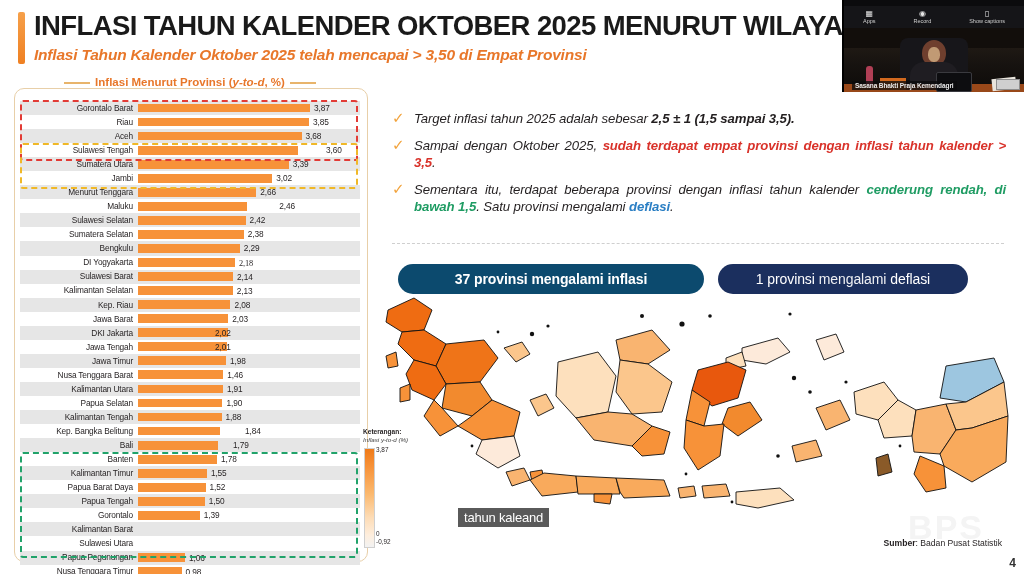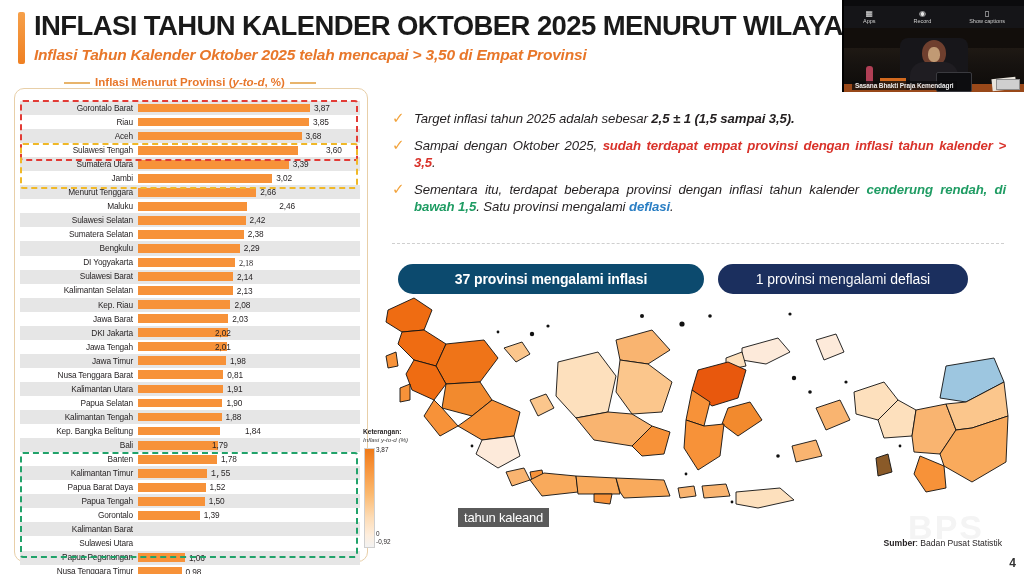--- a/index.html
+++ b/index.html
@@ -304,21 +304,21 @@
       <div class="bar-label">Jawa Timur</div>
       <div class="bar-track">
         <div class="bar-fill" style="width: 88px;"></div>
         <div class="bar-value" style="left: 92px;">1,98</div>
       </div>
     </div>
     <div class="bar-row">
       <div class="bar-label">Nusa Tenggara Barat</div>
       <div class="bar-track">
         <div class="bar-fill" style="width: 85.3333px;"></div>
-        <div class="bar-value" style="left: 89.3333px;">0,81</div>
+        <div class="bar-value" style="left: 89.3333px;">1,46</div>
       </div>
     </div>
     <div class="bar-row alt">
       <div class="bar-label">Kalimantan Utara</div>
       <div class="bar-track">
         <div class="bar-fill" style="width: 84.8889px;"></div>
         <div class="bar-value" style="left: 88.8889px;">1,91</div>
       </div>
     </div>
     <div class="bar-row">
@@ -339,35 +339,35 @@
       <div class="bar-label">Kep. Bangka Belitung</div>
       <div class="bar-track">
         <div class="bar-fill" style="width: 81.7778px;"></div>
         <div class="bar-value" style="left: 91px; margin-left: 16px;">1,84</div>
       </div>
     </div>
     <div class="bar-row alt">
       <div class="bar-label">Bali</div>
       <div class="bar-track">
         <div class="bar-fill" style="width: 79.5556px;"></div>
-        <div class="bar-value" style="left: 74px;">1,79</div>
+        <div class="bar-value" style="left: 95px;">1,79</div>
       </div>
     </div>
     <div class="bar-row">
       <div class="bar-label">Banten</div>
       <div class="bar-track">
         <div class="bar-fill" style="width: 79.1111px;"></div>
         <div class="bar-value" style="left: 83.1111px;">1,78</div>
       </div>
     </div>
     <div class="bar-row alt">
       <div class="bar-label">Kalimantan Timur</div>
       <div class="bar-track">
         <div class="bar-fill" style="width: 68.8889px;"></div>
-        <div class="bar-value" style="left: 72.8889px; font-family: Liberation Mono, monospace;">1,55</div>
+        <div class="bar-value" style="left: 72.8889px;">1,55</div>
       </div>
     </div>
     <div class="bar-row">
       <div class="bar-label">Papua Barat Daya</div>
       <div class="bar-track">
         <div class="bar-fill" style="width: 67.5556px;"></div>
         <div class="bar-value" style="left: 71.5556px;">1,52</div>
       </div>
     </div>
     <div class="bar-row alt">

